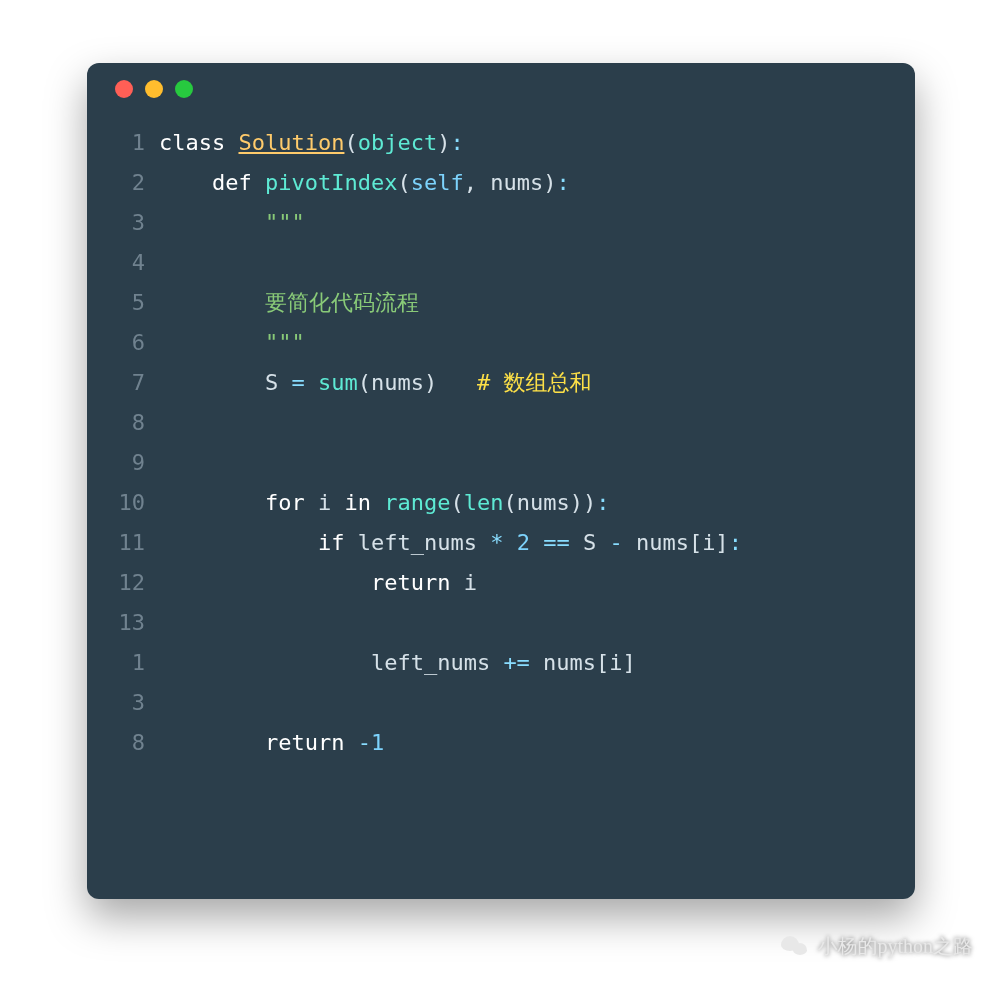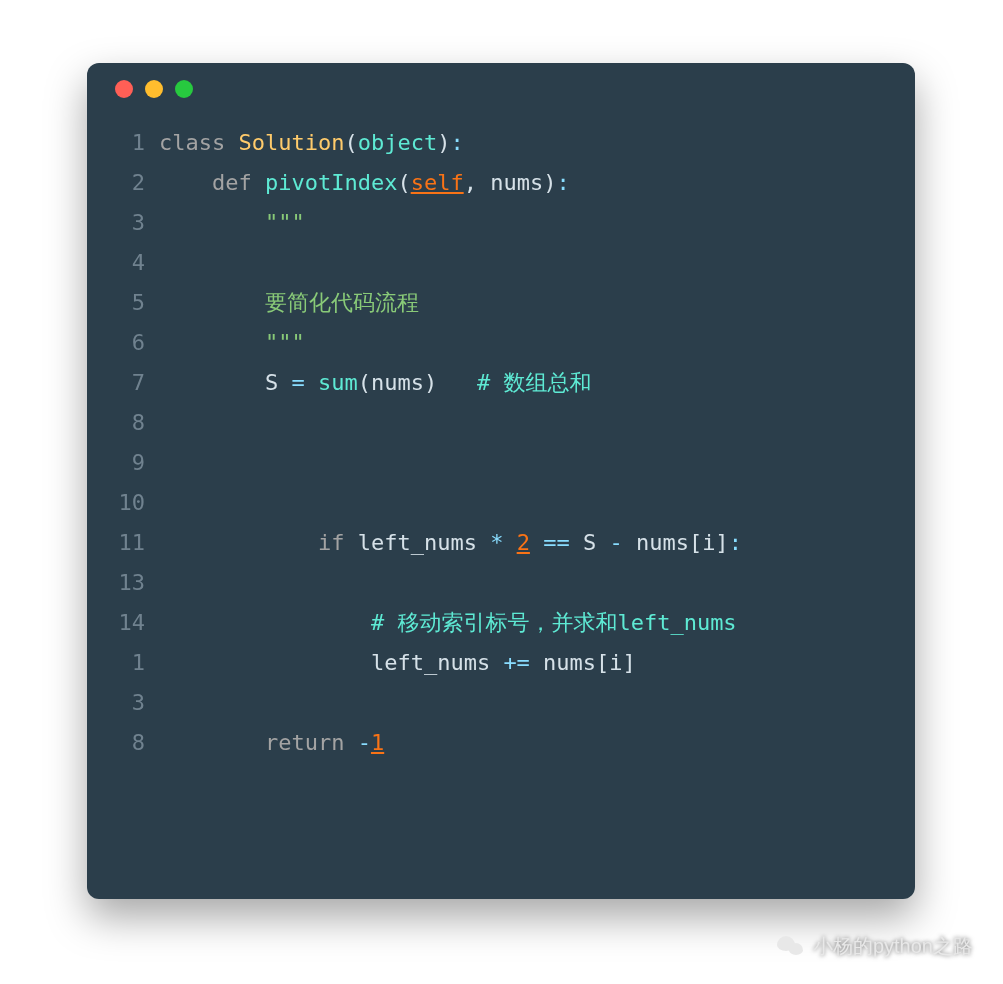--- a/index.html
+++ b/index.html
@@ -48,38 +48,38 @@
   }
   .ln {
     width: 48px;
     text-align: right;
     color: #70828f;
     padding-right: 14px;
     user-select: none;
     flex-shrink: 0;
   }
   .code { color:#d6e1e8; }
-  .kw { color:#a3a3a3; }
+  .kw { color:#ffffff; }
   .fn { color:#5eead4; }
-  .cls { color:#ffcb6b; }
+  .cls { color:#ffcb6b;text-decoration:underline; }
   .str { color:#89ca78; }
-  .num { color:#f97316;text-decoration:underline; }
-  .cm { color:#5eead4; }
+  .num { color:#7dd3fc; }
+  .cm { color:#fde047; }
   .op { color:#89ddff; }
   .pln { color:#d6e1e8; }
 
   .footer {
     position: absolute;
     right: 30px;
     bottom: 24px;
     display: flex;
     align-items: center;
     gap: 8px;
     color: #e8e8e8;
-    font-family: Liberation Sans, sans-serif;
+    font-family: Liberation Serif, serif;
     font-size: 20px;
     text-shadow: 0 0 4px rgba(0,0,0,0.6);
   }
   .footer .wechat-icon {
     width: 28px;
     height: 28px;
     position: relative;
   }
   .footer .wechat-icon::before,
   .footer .wechat-icon::after {
@@ -103,24 +103,24 @@
   <div class="code-area" id="code-area">
       <div class="line"><span class="ln">1</span><span class="code"><span class="kw">class</span><span class="pln"> </span><span class="cls">Solution</span><span class="pln">(</span><span class="fn">object</span><span class="pln">)</span><span class="op">:</span></span></div>
       <div class="line"><span class="ln">2</span><span class="code"><span class="pln">    </span><span class="kw">def</span><span class="pln"> </span><span class="fn">pivotIndex</span><span class="pln">(</span><span class="num">self</span><span class="pln">, nums)</span><span class="op">:</span></span></div>
       <div class="line"><span class="ln">3</span><span class="code"><span class="pln">        </span><span class="str">"""</span></span></div>
       <div class="line"><span class="ln">4</span></div>
       <div class="line"><span class="ln">5</span><span class="code"><span class="pln">        </span><span class="str">要简化代码流程</span></span></div>
       <div class="line"><span class="ln">6</span><span class="code"><span class="pln">        </span><span class="str">"""</span></span></div>
       <div class="line"><span class="ln">7</span><span class="code"><span class="pln">        S </span><span class="op">=</span><span class="pln"> </span><span class="fn">sum</span><span class="pln">(nums)   </span><span class="cm"># 数组总和</span></span></div>
       <div class="line"><span class="ln">8</span></div>
       <div class="line"><span class="ln">9</span><span class="code"><span class="pln"></span></span></div>
-      <div class="line"><span class="ln">10</span></div>
+      <div class="line"><span class="ln">10</span><span class="code"><span class="pln">        </span><span class="kw">for</span><span class="pln"> i </span><span class="kw">in</span><span class="pln"> </span><span class="fn">range</span><span class="pln">(</span><span class="fn">len</span><span class="pln">(nums))</span><span class="op">:</span></span></div>
       <div class="line"><span class="ln">11</span><span class="code"><span class="pln">            </span><span class="kw">if</span><span class="pln"> left_nums </span><span class="op">*</span><span class="pln"> </span><span class="num">2</span><span class="pln"> </span><span class="op">==</span><span class="pln"> S </span><span class="op">-</span><span class="pln"> nums[i]</span><span class="op">:</span></span></div>
+      <div class="line"><span class="ln">12</span><span class="code"><span class="pln">                </span><span class="kw">return</span><span class="pln"> i</span></span></div>
       <div class="line"><span class="ln">13</span></div>
-      <div class="line"><span class="ln">14</span><span class="code"><span class="pln">                </span><span class="cm"># 移动索引标号，并求和left_nums</span></span></div>
       <div class="line"><span class="ln">1</span><span class="code"><span class="pln">                left_nums </span><span class="op">+=</span><span class="pln"> nums[i]</span></span></div>
       <div class="line"><span class="ln">3</span><span class="code"><span class="pln"></span></span></div>
       <div class="line"><span class="ln">8</span><span class="code"><span class="pln">        </span><span class="kw">return</span><span class="pln"> </span><span class="op">-</span><span class="num">1</span></span></div>
     </div>
 </div>
 
 <div class="footer">
   <span class="wechat-icon"></span>
   <span>小杨的python之路</span>
 </div>

